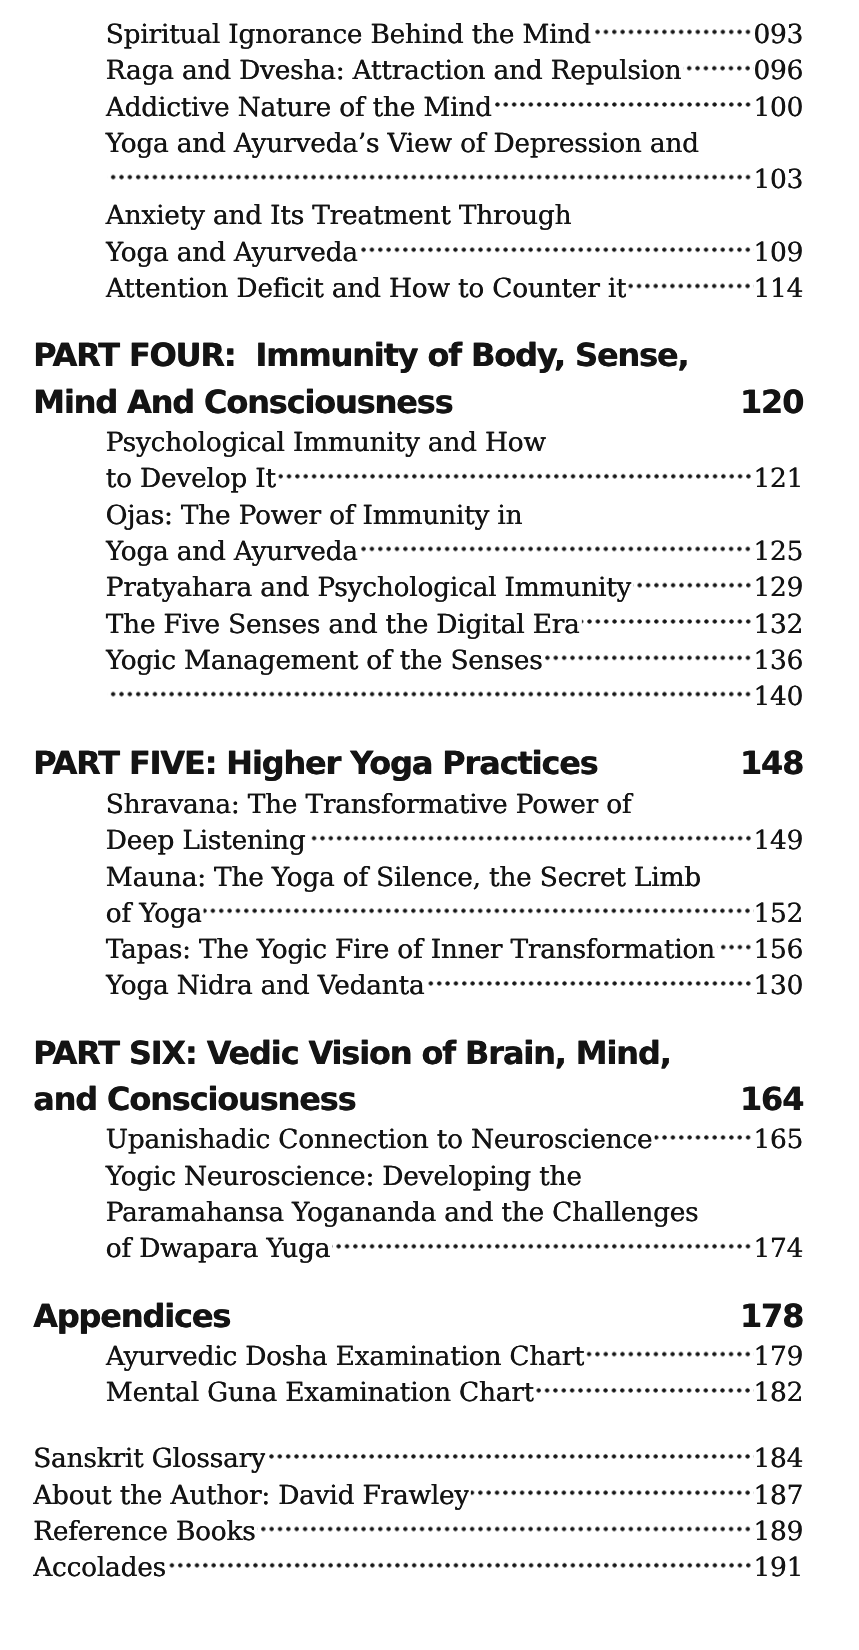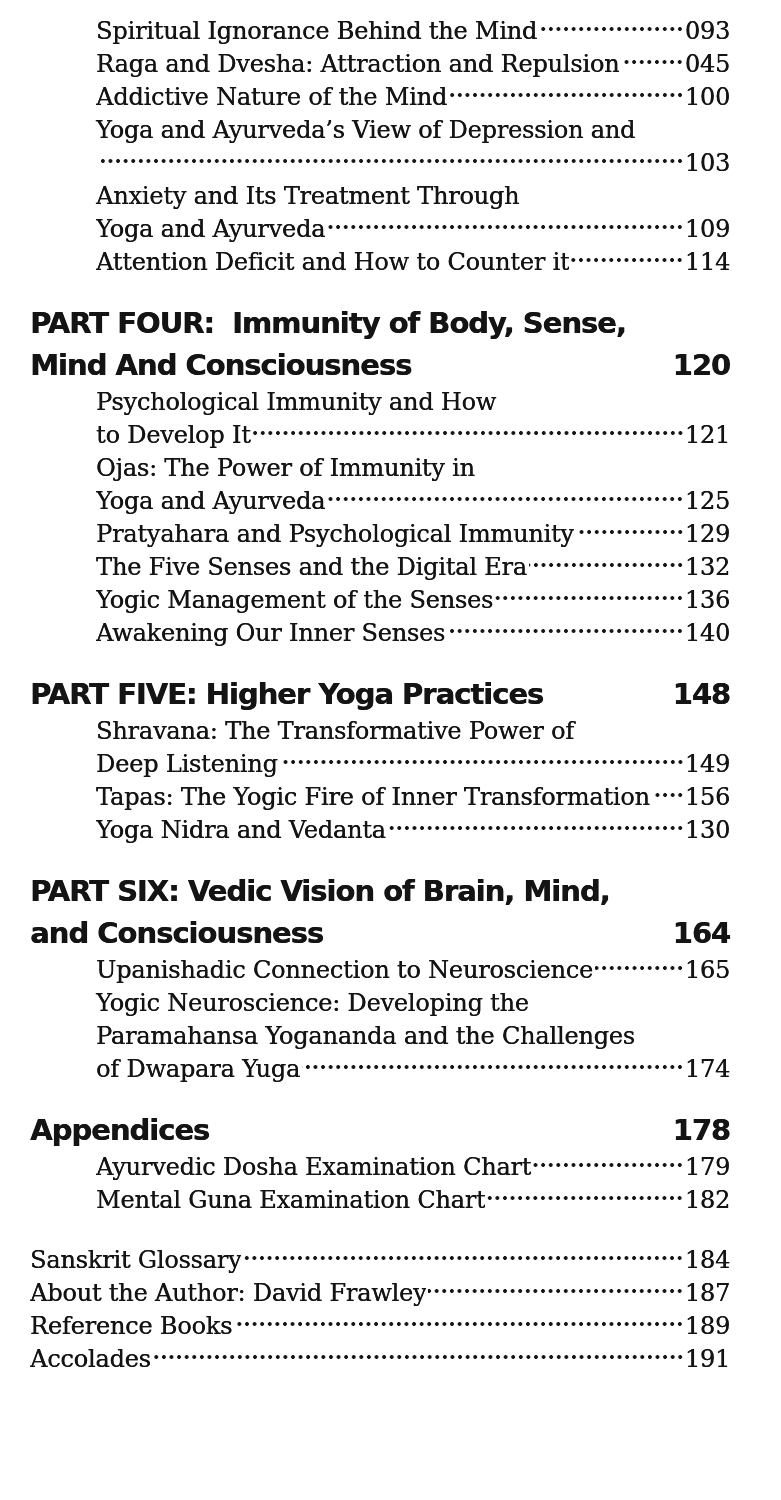--- a/index.html
+++ b/index.html
@@ -69,21 +69,21 @@
           <div class="row">
             <span class="title">Spiritual Ignorance Behind the Mind</span>
             <span class="leader"></span>
             <span class="pagenum">093</span>
           </div>
         </div>
         <div class="entry">
           <div class="row">
             <span class="title">Raga and Dvesha: Attraction and Repulsion</span>
             <span class="leader"></span>
-            <span class="pagenum">045</span>
+            <span class="pagenum">096</span>
           </div>
         </div>
         <div class="entry">
           <div class="row">
             <span class="title">Addictive Nature of the Mind</span>
             <span class="leader"></span>
             <span class="pagenum">100</span>
           </div>
         </div>
         <div class="entry">
@@ -150,38 +150,45 @@
         </div>
         <div class="entry">
           <div class="row">
             <span class="title">Yogic Management of the Senses</span>
             <span class="leader"></span>
             <span class="pagenum">136</span>
           </div>
         </div>
         <div class="entry">
           <div class="row">
-            <span class="title">Awakening Our Inner Senses</span>
             <span class="leader"></span>
             <span class="pagenum">140</span>
           </div>
         </div>
       </div>
       <div class="section">
         <div class="heading-line">
           <span class="heading-text">PART FIVE: Higher Yoga Practices</span>
           <span class="h-spacer"></span>
           <span class="heading-page">148</span>
         </div>
         <div class="entry">
           <div class="cont">Shravana: The Transformative Power of</div>
           <div class="row">
             <span class="title">Deep Listening</span>
             <span class="leader"></span>
             <span class="pagenum">149</span>
+          </div>
+        </div>
+        <div class="entry">
+          <div class="cont">Mauna: The Yoga of Silence, the Secret Limb</div>
+          <div class="row">
+            <span class="title">of Yoga</span>
+            <span class="leader"></span>
+            <span class="pagenum">152</span>
           </div>
         </div>
         <div class="entry">
           <div class="row">
             <span class="title">Tapas: The Yogic Fire of Inner Transformation</span>
             <span class="leader"></span>
             <span class="pagenum">156</span>
           </div>
         </div>
         <div class="entry">

